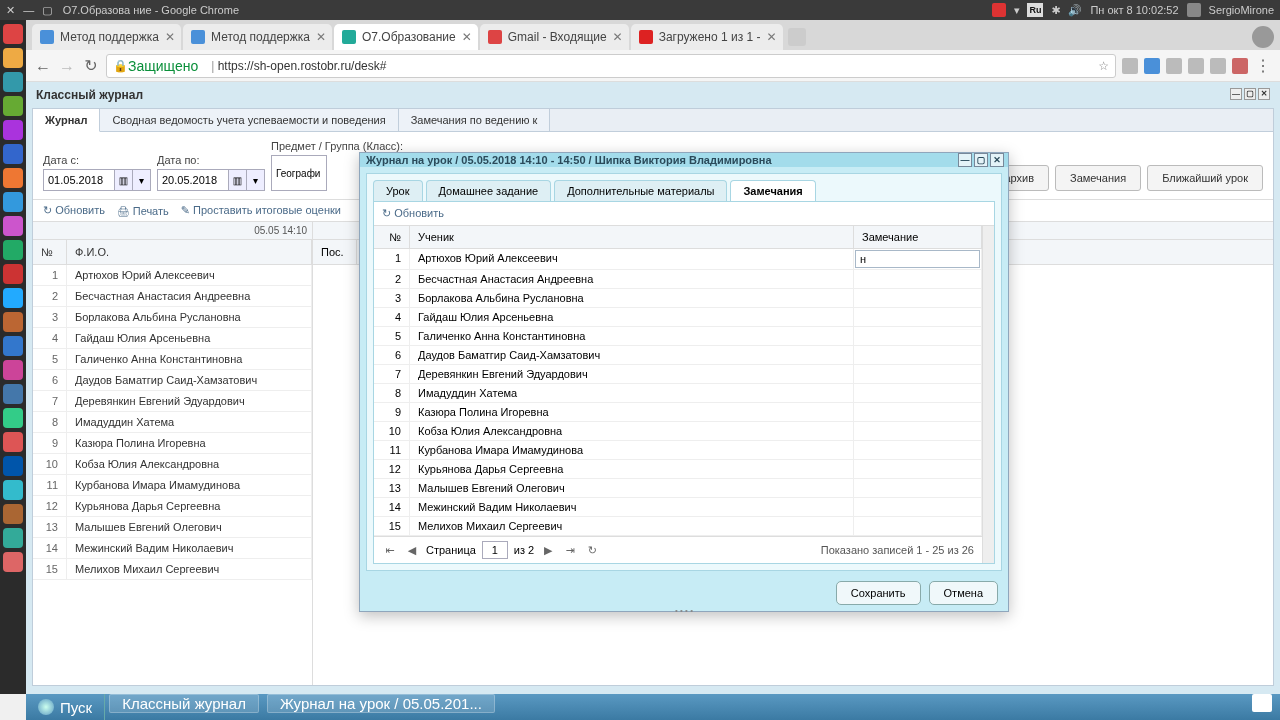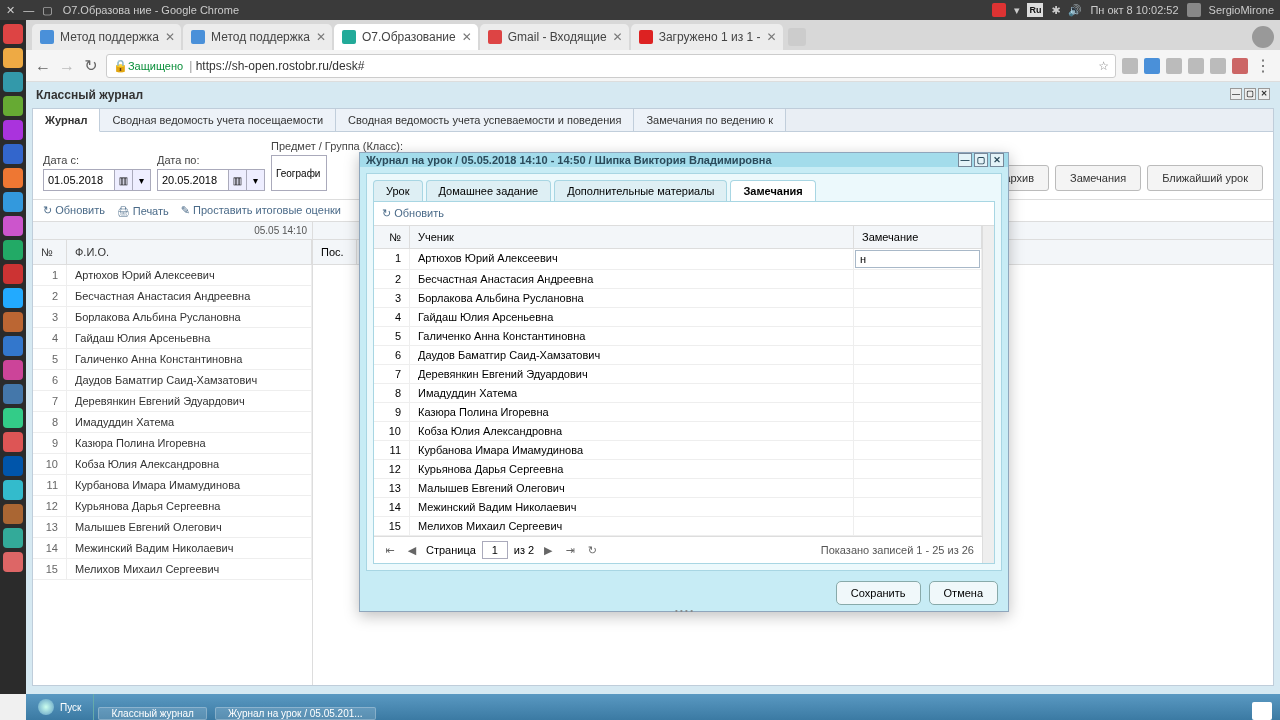--- a/index.html
+++ b/index.html
@@ -27,21 +27,21 @@
 .tab.active { background: #fff; }
 .tab-close { position: absolute; right: 6px; font-size: 12px; color: #777; }
 .tab-ico { width: 14px; height: 14px; border-radius: 2px; flex: none; }
 .newtab { width: 18px; height: 18px; background: #ccc; border-radius: 3px; margin: 0 0 4px 3px; }
 .avatar { width: 22px; height: 22px; background: #999; border-radius: 50%; margin-left: auto; margin-bottom: 2px; }
 
 .urlrow { height: 32px; background: #f5f5f5; display: flex; align-items: center; gap: 6px; padding: 0 8px; border-bottom: 1px solid #ddd; }
 .navico { width: 18px; height: 18px; color: #666; font-size: 16px; line-height: 18px; text-align: center; cursor: pointer; }
 .navico.dis { color: #bbb; }
 .urlbox { flex: 1; height: 24px; border: 1px solid #ccc; border-radius: 3px; background: #fff; display: flex; align-items: center; font-size: 12px; padding: 0 6px; color: #666; }
-.urlbox .secure { color: #0a8f3a; margin-right: 6px; font-size: 11px; }
+.urlbox .secure { color: #0a8f3a; margin-right: 13px; font-size: 14px; }
 .urlbox .url { color: #333; }
 .star { color: #888; }
 .exticon { width: 16px; height: 16px; background: #bbb; border-radius: 2px; }
 
 
 .page { flex: 1; background: #d6e9f2; position: relative; overflow: hidden; }
 .pagetitle { font-size: 12px; font-weight: bold; color: #333; padding: 6px 10px; background: #d6e9f2; display: flex; }
 .pagetitle-win { display: flex; gap: 2px; }
 .pagetitle-win span { width: 12px; height: 12px; border: 1px solid #999; background: #eee; font-size: 8px; text-align: center; line-height: 10px; cursor: pointer; }
 
@@ -107,21 +107,21 @@
 .pgbtn { width: 16px; height: 16px; text-align: center; color: #666; cursor: pointer; font-size: 11px; line-height: 16px; }
 .pginput { width: 26px; height: 18px; font-size: 11px; text-align: center; border: 1px solid #aab; }
 .pgstat { margin-left: auto; color: #555; }
 .scrollbar { width: 12px; background: #eee; border-left: 1px solid #ddd; }
 
 .modal-foot { display: flex; justify-content: flex-end; gap: 8px; padding: 4px 10px 8px; }
 .btn { height: 24px; padding: 0 14px; border: 1px solid #8aa; background: #f0f8fa; border-radius: 5px; font-size: 11px; cursor: pointer; }
 .resize-handle { text-align: center; color: #888; font-size: 8px; line-height: 4px; margin-top: -4px; cursor: s-resize; }
 
 
-.ostask { position: absolute; bottom: 0; left: 26px; right: 0; height: 26px; background: linear-gradient(#5a99c2,#3b7aa3); display: flex; align-items: flex-end; font-size: 10px; color: #fff; }
+.ostask { position: absolute; bottom: 0; left: 26px; right: 0; height: 26px; background: linear-gradient(#5a99c2,#3b7aa3); display: flex; align-items: flex-start; font-size: 15px; color: #fff; }
 .startbtn { display: flex; align-items: center; gap: 6px; padding: 0 12px; height: 100%; border-right: 1px solid #6aa; cursor: pointer; }
 .starticon { width: 16px; height: 16px; background: radial-gradient(#cfe,#5a99c2); border-radius: 50%; }
 .taskitem { padding: 0 12px; height: 80%; margin: 0 4px; background: rgba(255,255,255,.15); border: 1px solid rgba(255,255,255,.25); border-radius: 2px; display: flex; align-items: center; }
 .tasktray { margin-left: auto; display: flex; align-items: center; padding: 0 8px; gap: 6px; }
 .rtlogo { width: 20px; height: 18px; background: #fff; border-radius: 2px; }
 </style>
 </head>
 <body>
 
 <div class="osbar">
@@ -230,21 +230,20 @@
         <div class="pagetitle-win">
           <span>—</span>
           <span>▢</span>
           <span>✕</span>
         </div>
       </div>
 
       <div class="classpanel">
         <div class="subtabs" id="subtabs">
             <div class="subtab active">Журнал</div>
-            <div class="subtab">Сводная ведомость учета посещаемости</div>
             <div class="subtab">Сводная ведомость учета успеваемости и поведения</div>
             <div class="subtab">Замечания по ведению к</div>
           </div>
 
         <div class="filterrow">
           <div class="filterblock">
             <label>Дата с:</label>
             <div class="dateinput">
               <input value="01.05.2018" style="">
               <button class="datebtn">▥</button>

